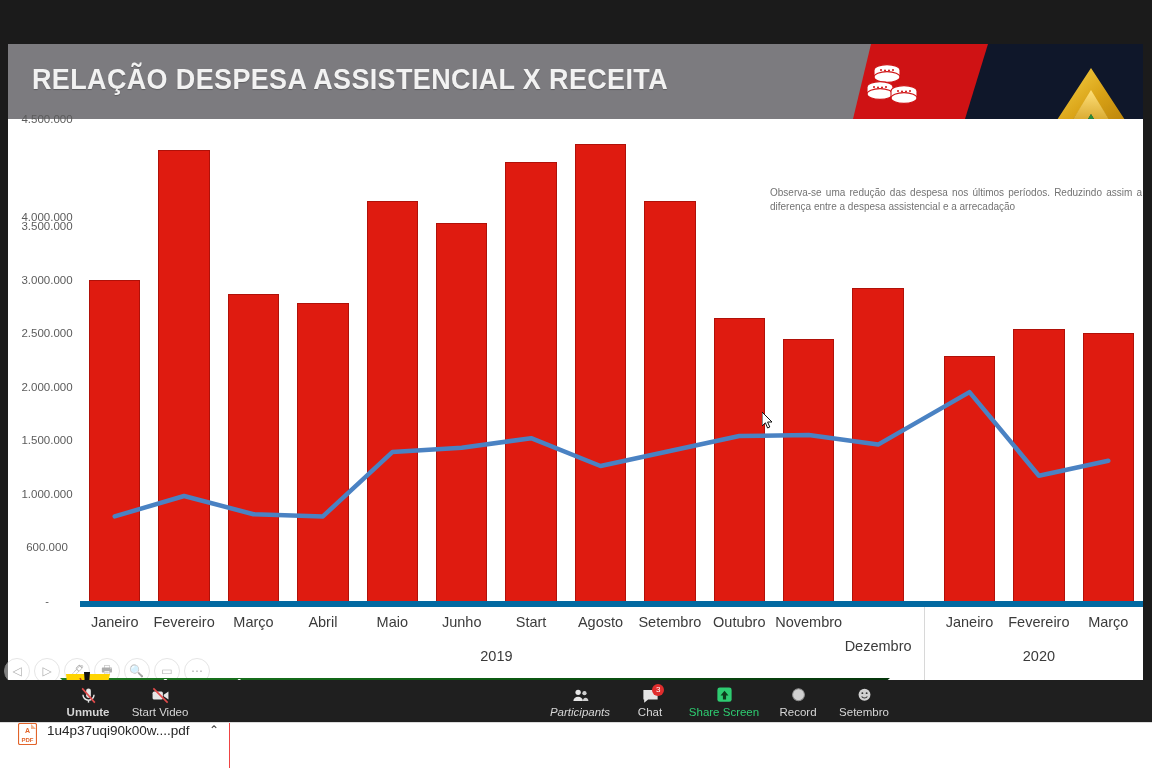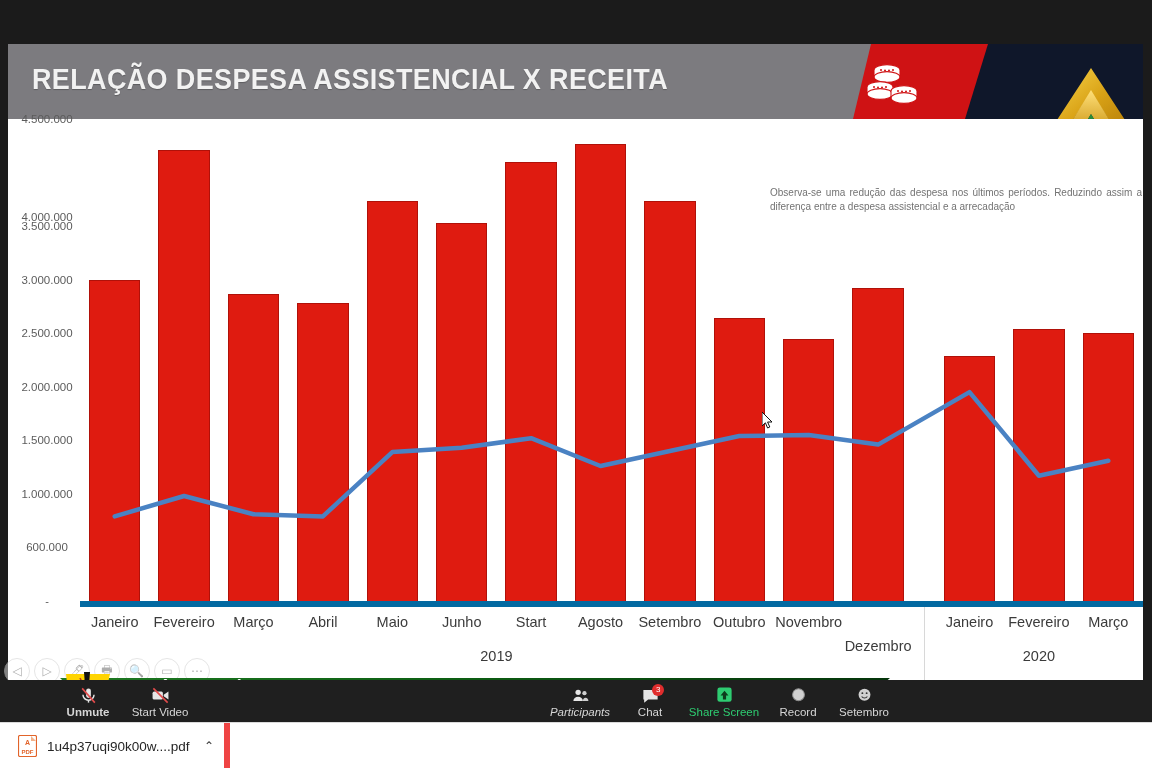--- a/index.html
+++ b/index.html
@@ -233,23 +233,23 @@
   #download-bar {
     position: absolute;
     left: 0; top: 722px; width: 1152px; height: 46px;
     background: #ffffff;
     border-top: 1px solid #dadada;
   }
   #download-chip {
     position: absolute;
     left: 8px; top: 0px;
     width: 222px; height: 46px;
-    display: flex; align-items: center; gap: 10px;
+    display: flex; gap: 10px;
     padding: 0 10px;
-    border-right: 6px solid #ef4444;
+    border-right: 1px solid #ef4444;
   }
   #pdf-icon {
     width: 19px; height: 22px; flex: none;
   }
   #download-name {
     font-size: 13.5px; color: #262626; white-space: nowrap;
     flex: 1; overflow: hidden;
   }
   #download-caret { color: #3b3b3b; font-size: 12px; }
 

